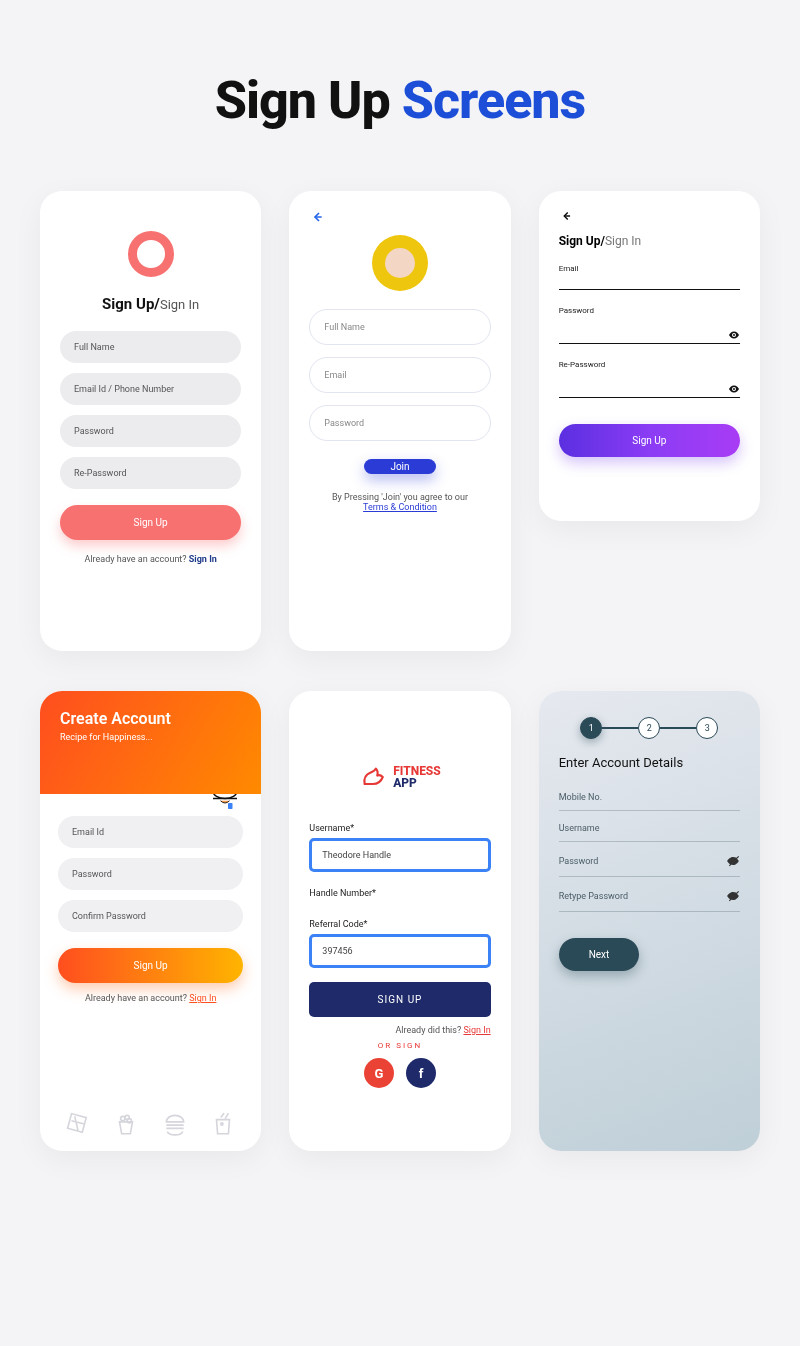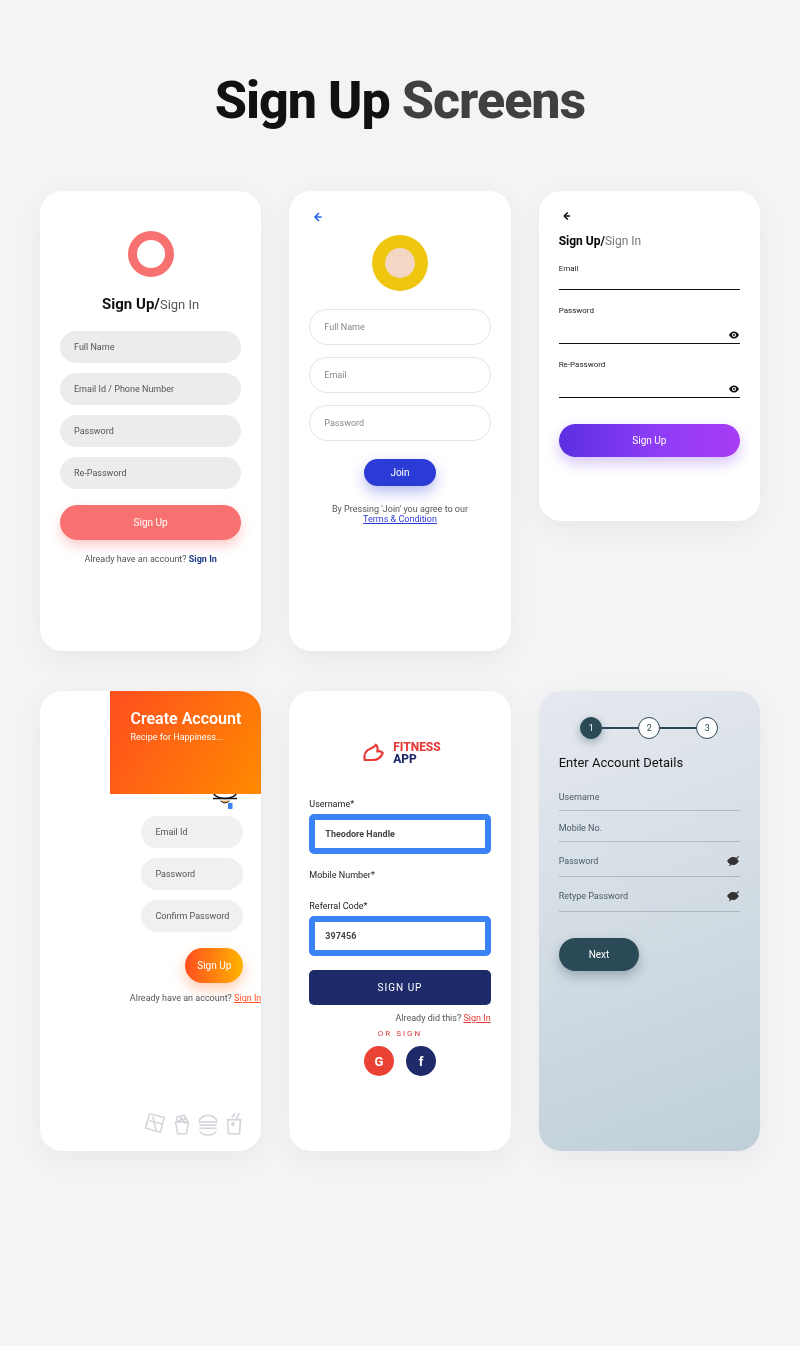--- a/index.html
+++ b/index.html
@@ -10,21 +10,21 @@
   padding: 70px 40px 40px;
 }
 .title {
   text-align: center;
   font-weight: 800;
   font-size: 52px;
   letter-spacing: -1px;
   margin-bottom: 60px;
 }
 .title .t1 { color: #111; }
-.title .t2 { color: #404040; text-align: center; }
+.title .t2 { color: #1d4ed8; text-align: center; }
 
 .grid {
   display: grid;
   grid-template-columns: repeat(3, 1fr);
   gap: 28px;
 }
 .screen {
   background: #fff;
   border-radius: 22px;
   box-shadow: 0 8px 30px rgba(0,0,0,0.05);
@@ -55,21 +55,21 @@
 .s2 { padding:18px 20px 20px; display:flex; flex-direction:column; align-items:center; }
 .s2 .back { align-self:flex-start; color:#2563eb; font-size:16px; }
 .s2 .avatar { width:56px; height:56px; border-radius:50%; background:#edc60d; margin:6px 0 18px; display:flex; align-items:center; justify-content:center; }
 .s2 .avatar .face { width:30px; height:30px; border-radius:50%; background:#f3d6c4; }
 .s2 .field {
   width:100%; border:1px solid #e2e5ef; border-radius:20px;
   padding:12px 14px; font-size:9px; color:#888; margin-bottom:12px;
 }
 .s2 .join-btn {
   background:#2b3cd6; color:#fff; border-radius:18px;
-  padding:8px 26px; font-size:10px; margin-top:6px;
+  padding:2px 26px; font-size:10px; margin-top:6px;
   box-shadow:0 6px 14px rgba(43,60,214,0.35);
 }
 .s2 .agree { font-size:9px; color:#555; text-align:center; margin-top:18px; }
 .s2 .agree a { color:#2b3cd6; text-decoration:underline; }
 
 
 .s3 { padding:18px 20px; height:330px; }
 .s3 .back { font-size:14px; color:#111; }
 .s3 .tabtitle { margin-top:8px; font-size:12px; }
 .s3 .tabtitle b { font-weight:700; }
@@ -81,21 +81,21 @@
   margin-top:26px; text-align:center; color:#fff; font-size:10px;
   padding:11px; border-radius:20px;
   background:linear-gradient(90deg,#5b2fe0,#8b3cf5,#a93cf5);
   box-shadow:0 6px 14px rgba(120,60,235,0.3);
 }
 
 
 .row2 { margin-top:40px; }
 
 
-.s4 { padding:0 0 14px 0; display:flex; flex-direction:column;align-items:flex-end; }
+.s4 { padding:0 0 14px 0; display:flex; flex-direction:column; }
 .s4 .hero {
   background:linear-gradient(120deg,#ff4e1f,#ff8a00);
   padding:18px 20px 52px; color:#fff; position:relative;
 }
 .s4 .hero h3 { font-size:16px; font-weight:600; margin-bottom:4px; }
 .s4 .hero p { font-size:9px; }
 .s4 .wave { height:60px; margin-top:-45px; }
 .s4 .wave svg { width:100%; height:100%; display:block; }
 .s4 .waiter { align-self:flex-end; margin:-33px 18px 0 0; width:36px; height:36px; }
 .s4 .mid { padding:4px 18px 0; }
@@ -105,27 +105,27 @@
   padding:12px; border-radius:20px;
   background:linear-gradient(90deg,#ff4e1f,#ffb400);
   box-shadow:0 6px 14px rgba(255,110,30,0.35);
 }
 .s4 .already { font-size:9px; text-align:center; color:#555; margin-top:10px; }
 .s4 .already a { color:#ff4e1f; text-decoration:underline; }
 .s4 .icons { display:flex; justify-content:space-around; padding:14px 14px 0; margin-top:auto; }
 .s4 .icons svg { width:26px; height:26px; color:#d5d6dc; }
 
 
-.s5 { padding:48px 20px 16px; display:flex; flex-direction:column; }
+.s5 { padding:72px 20px 16px; display:flex; flex-direction:column; }
 .s5 .logo { display:flex; align-items:center; justify-content:center; gap:6px; margin-bottom:16px; }
 .s5 .logo .txt { font-size:12px; font-weight:800; line-height:1; }
 .s5 .logo .txt .l1 { color:#e63936; }
 .s5 .logo .txt .l2 { color:#1e2a6a; }
 .s5 .lbl { font-size:9px; color:#222; margin-top:16px; margin-bottom:5px; }
-.s5 .field { border:6px solid #3b82f6; border-radius:5px; padding:9px 10px; font-size:9px; color:#444;font-weight:bold; }
+.s5 .field { border:3px solid #3b82f6; border-radius:5px; padding:9px 10px; font-size:9px; color:#444; }
 .s5 .signup-btn { background:#1e2a6a; color:#fff; text-align:center; border-radius:5px; padding:12px; font-size:10px; letter-spacing:1px; margin-top:14px; }
 .s5 .already { font-size:9px; text-align:right; color:#555; margin-top:8px; }
 .s5 .already a { color:#e63936; text-decoration:underline; }
 .s5 .orwith { font-size:8px; text-align:center; color:#e63936; letter-spacing:2px; margin-top:6px; }
 .s5 .social { display:flex; justify-content:center; gap:12px; margin-top:8px; }
 .s5 .social .c { width:30px; height:30px; border-radius:50%; display:flex; align-items:center; justify-content:center; color:#fff; font-weight:700; font-size:13px; }
 .s5 .social .g { background:#ea4335; }
 .s5 .social .f { background:#1e2a6a; }
 
 
@@ -269,21 +269,21 @@
       <svg width="28" height="28" viewBox="0 0 40 40">
           <path d="M8 30 Q6 18 16 14 Q22 12 24 8 Q28 12 26 18 Q30 16 34 20 Q30 30 20 30 Z" fill="none" stroke="#e63936" stroke-width="3" stroke-linejoin="round"></path>
         </svg>
       <div class="txt">
           <div class="l1">FITNESS</div>
           <div class="l2">APP</div>
         </div>
     </div>
     <div class="lbl">Username*</div>
     <div class="field">Theodore Handle</div>
-    <div class="lbl">Mobile Number*</div>
+    <div class="lbl">Handle Number*</div>
     <div class="lbl">Referral Code*</div>
     <div class="field">397456</div>
     <div class="signup-btn">SIGN UP</div>
     <div class="already">
       <span>Already did this? </span><a>Sign In</a>
     </div>
     <div class="orwith">OR SIGN</div>
     <div class="social">
       <div class="c g">G</div>
       <div class="c f">f</div>
@@ -293,24 +293,24 @@
   <div class="screen s6">
     <div class="steps">
       <div class="step active">1</div>
       <div class="stepline"></div>
       <div class="step">2</div>
       <div class="stepline"></div>
       <div class="step">3</div>
     </div>
     <h3>Enter Account Details</h3>
     <div class="row">
-        <span>Username</span>
+        <span>Mobile No.</span>
       </div>
     <div class="row">
-        <span>Mobile No.</span>
+        <span>Username</span>
       </div>
     <div class="row">
       <span>Password</span>
       <svg class="eye-off" viewBox="0 0 24 24" fill="currentColor">
           <path d="M12 5c-5 0-9 4.5-10 7 .6 1.5 2.4 3.9 5 5.5l-2 2 1.4 1.4 16-16L21 3.5l-3 3C16.2 5.6 14.2 5 12 5zm0 14c5 0 9-4.5 10-7-.5-1.2-1.8-3-3.7-4.5L7.6 18.2C9 18.7 10.5 19 12 19z"></path>
         </svg>
     </div>
     <div class="row">
       <span>Retype Password</span>
       <svg class="eye-off" viewBox="0 0 24 24" fill="currentColor">

